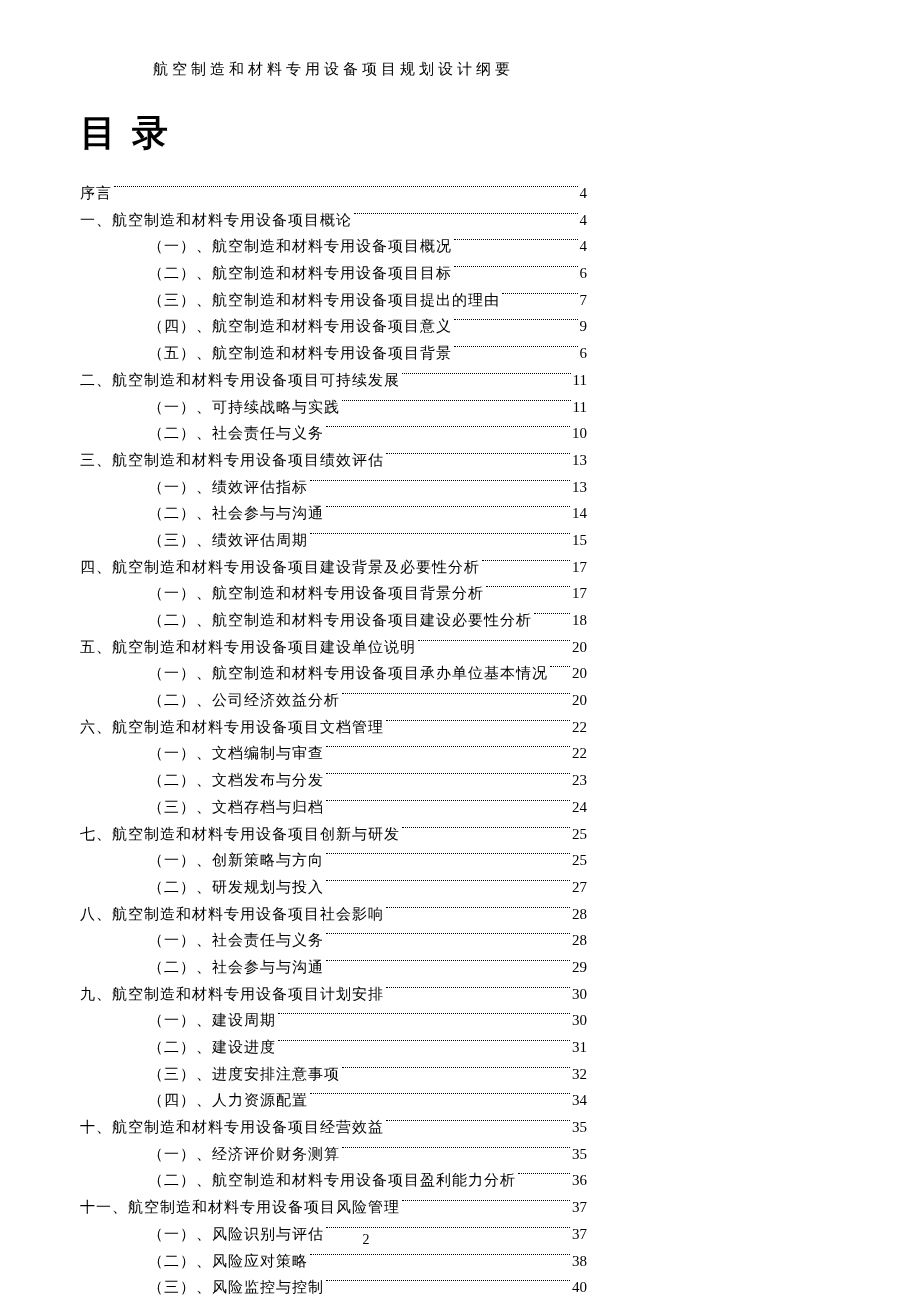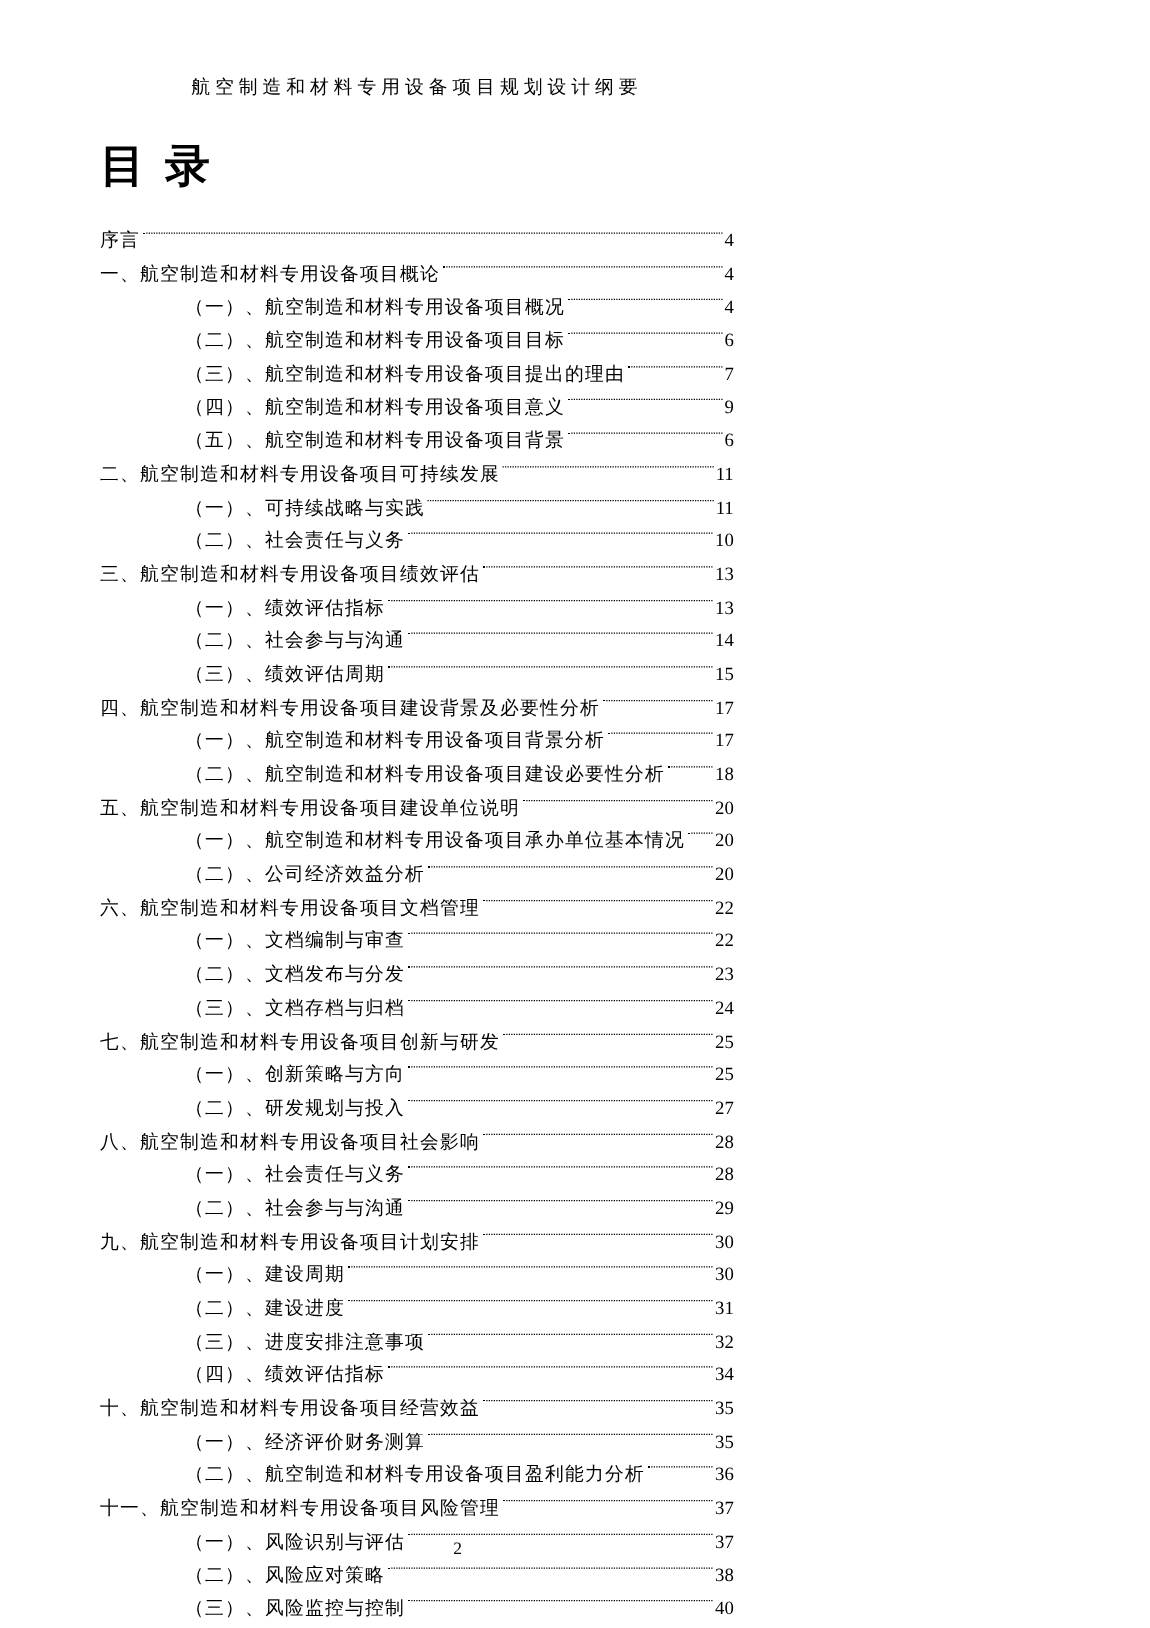--- a/index.html
+++ b/index.html
@@ -234,21 +234,21 @@
         <span class="toc-label">（二）、建设进度</span>
         <span class="toc-dots"></span>
         <span class="toc-page">31</span>
       </div>
       <div class="toc-row level-2">
         <span class="toc-label">（三）、进度安排注意事项</span>
         <span class="toc-dots"></span>
         <span class="toc-page">32</span>
       </div>
       <div class="toc-row level-2">
-        <span class="toc-label">（四）、绩效评估指标</span>
+        <span class="toc-label">（四）、人力资源配置</span>
         <span class="toc-dots"></span>
         <span class="toc-page">34</span>
       </div>
       <div class="toc-row level-1">
         <span class="toc-label">十、航空制造和材料专用设备项目经营效益</span>
         <span class="toc-dots"></span>
         <span class="toc-page">35</span>
       </div>
       <div class="toc-row level-2">
         <span class="toc-label">（一）、经济评价财务测算</span>

